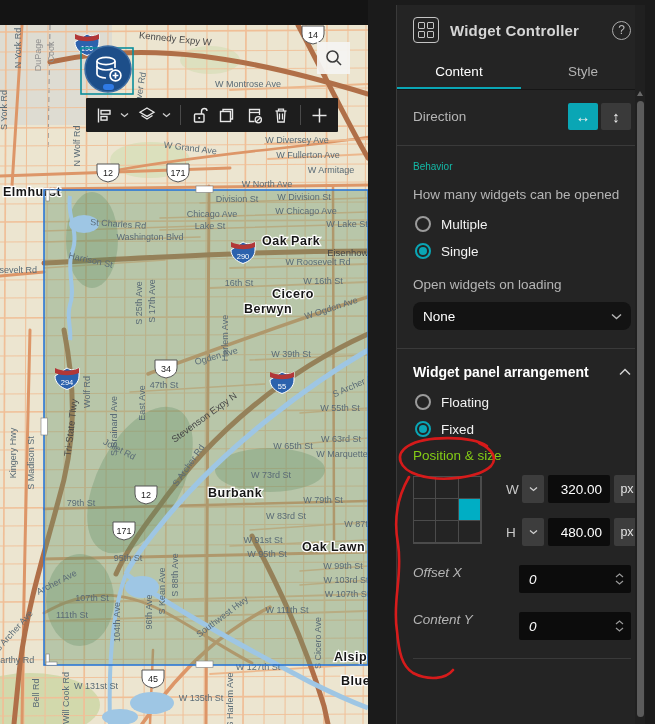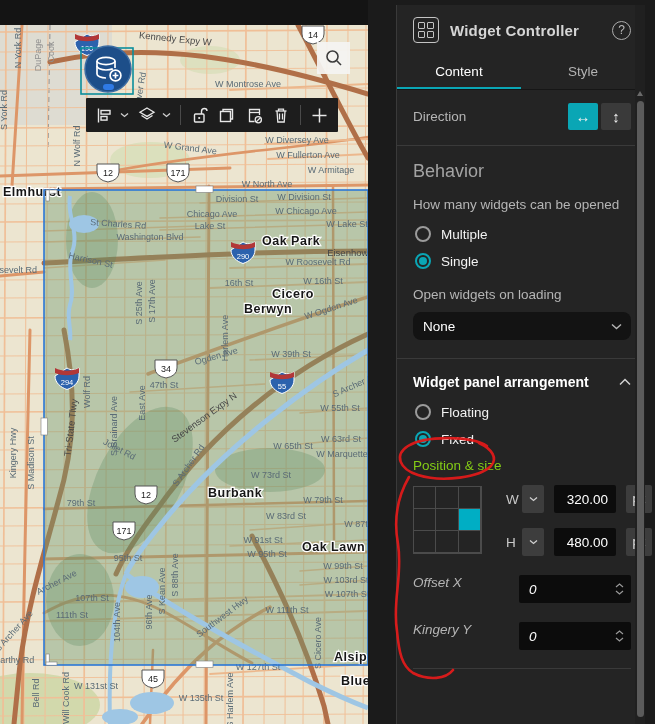--- a/index.html
+++ b/index.html
@@ -48,21 +48,21 @@
   .lbl { color:#b5b5b5; }
   .dirbtns { display:flex; gap:3px; }
   .dirbtn { width:30px; height:27px; background:#3a3a3a; color:#efefef; font-size:15px;
     display:flex; align-items:center; justify-content:center; border-radius:2px; }
   .dirbtn.active { background:#0aa6b5; }
 
   .divider { height:1px; background:#3a3a3a; }
   .divider.inset { margin:18px 14px 0 16px; }
 
   .sec { padding:15px 14px 0 16px; }
-  .h-sec { color:#a3a3a3; font-size:18px; margin-bottom:15px; }
+  .h-sec { color:#14b8a6; font-size:10px; margin-bottom:15px; }
   .h-bold { color:#ffffff; font-size:14px; font-weight:bold; }
   .q { color:#b5b5b5; margin-bottom:14px; }
 
   .radio { display:flex; align-items:center; margin:0 0 11px 2px; }
   .rdot { width:16px; height:16px; border-radius:50%; border:2px solid #9b9b9b; position:relative; flex:none;}
   .rdot.sel { border-color:#0aa6b5; }
   .rdot.sel::after { content:""; position:absolute; left:2px; top:2px; width:8px; height:8px;
     border-radius:50%; background:#0aa6b5; }
   .rlabel { color:#f2f2f2; margin-left:10px; }
 
@@ -74,21 +74,21 @@
 
   .possize { color:#84cc16; margin:6px 0 12px; }
   .pos-row { display:flex; }
   .pgrid { width:69px; height:68px; display:grid; grid-template-columns:repeat(3,1fr);
     grid-template-rows:repeat(3,1fr); border:1px solid #4b4b4b; flex:none; margin-top:1px;}
   .pgrid i { border:1px solid #4b4b4b; margin:-1px 0 0 -1px; }
   .pgrid i.on { background:#00aec4; }
   .fields { flex:1; display:flex; flex-direction:column; gap:15px; padding-left:24px; }
   .frow { display:flex; align-items:center; }
   .frow .axis { width:16px; color:#c9c9c9; }
-  .grp { display:flex; gap:10px; margin-left:auto; }
+  .grp { display:flex; gap:4px; margin-left:auto; }
   .ddbtn { width:22px; height:28px; background:#3d3d3d; border-radius:2px; display:flex;
     align-items:center; justify-content:center; color:#d0d0d0;}
   .numbox { width:62px; height:28px; background:#0c0c0c; border-radius:2px; color:#fff;
     display:flex; align-items:center; justify-content:flex-end; padding-right:8px; font-size:13.5px;}
   .unit { width:26px; height:28px; background:#3d3d3d; border-radius:2px; color:#e3e3e3;
     font-size:12.5px; display:flex; align-items:center; justify-content:center; }
 
   .off-row { display:flex; align-items:flex-start; justify-content:space-between; margin-top:19px;font-style:italic; }
   .spin { width:112px; height:28px; background:#0c0c0c; border-radius:2px; display:flex; align-items:center; }
   .spin .sval { flex:1; color:#fff; padding-left:10px; }
@@ -581,21 +581,21 @@
             <svg width="9" height="5" viewBox="0 0 9 5" fill="none" stroke="currentColor" stroke-width="1.2">
                 <path d="M1,4 L4.5,1 L8,4"></path>
               </svg>
             <svg width="9" height="5" viewBox="0 0 9 5" fill="none" stroke="currentColor" stroke-width="1.2">
                 <path d="M1,1 L4.5,4 L8,1"></path>
               </svg>
           </span>
         </div>
       </div>
       <div class="off-row">
-        <span class="lbl">Kingery Y</span>
+        <span class="lbl">Content Y</span>
         <div class="spin">
           <span class="sval">0</span>
           <span class="arrows">
             <svg width="9" height="5" viewBox="0 0 9 5" fill="none" stroke="currentColor" stroke-width="1.2">
                 <path d="M1,4 L4.5,1 L8,4"></path>
               </svg>
             <svg width="9" height="5" viewBox="0 0 9 5" fill="none" stroke="currentColor" stroke-width="1.2">
                 <path d="M1,1 L4.5,4 L8,1"></path>
               </svg>
           </span>

